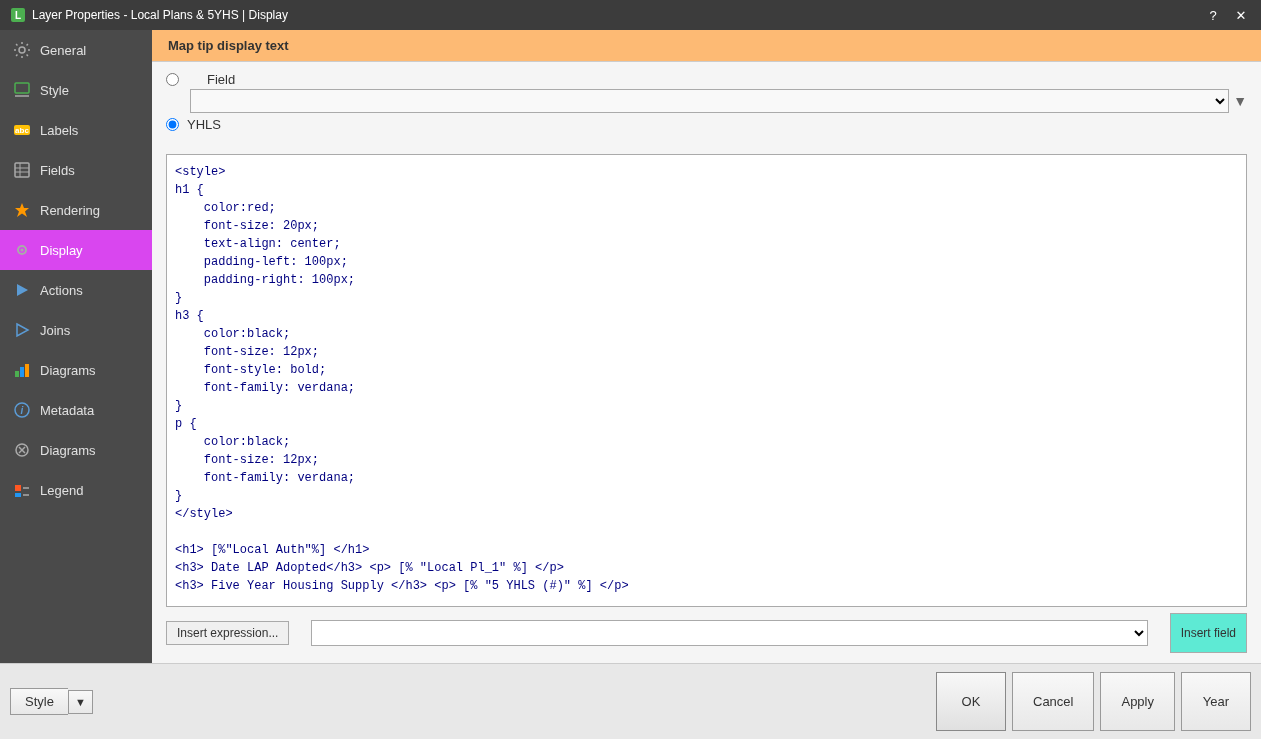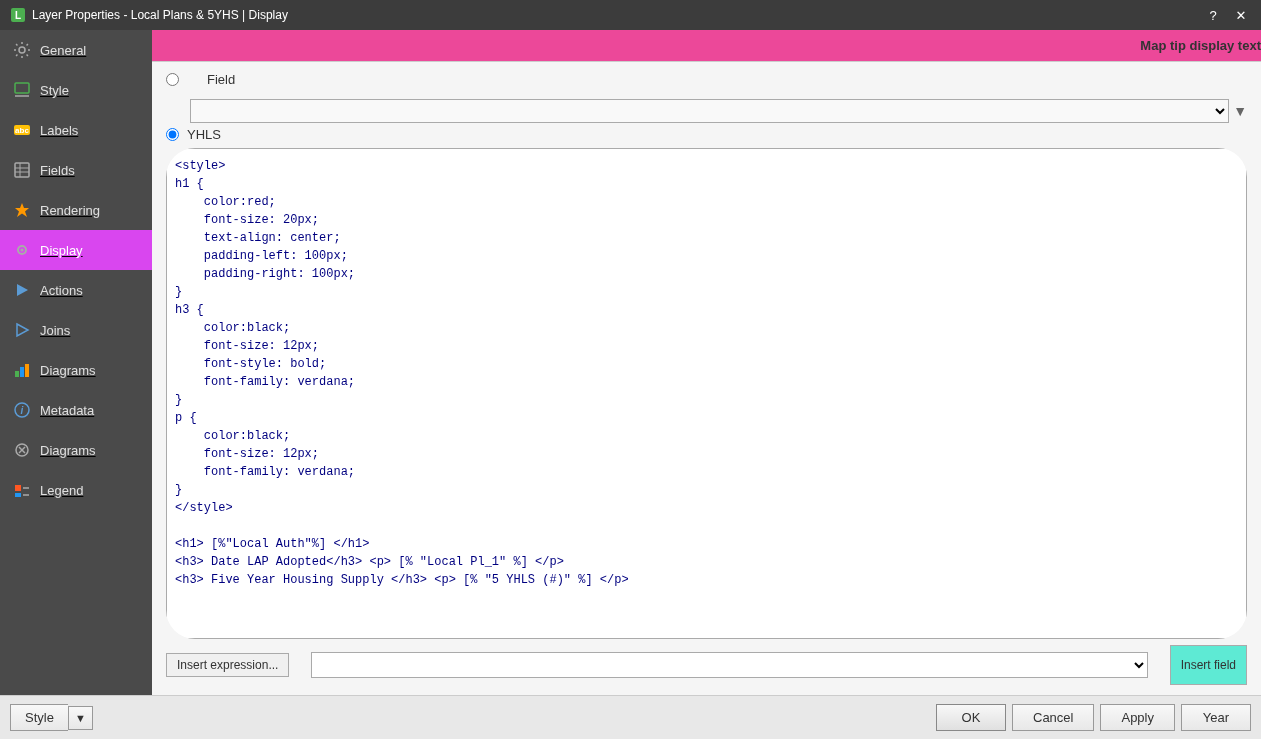--- a/index.html
+++ b/index.html
@@ -62,21 +62,20 @@
       overflow: hidden;
     }
 
     
     .sidebar {
       width: 152px;
       background: #4a4a4a;
       display: flex;
       flex-direction: column;
       flex-shrink: 0;
-      text-decoration: underline;
     }
     .sidebar-item {
       display: flex;
       align-items: center;
       gap: 8px;
       padding: 10px 12px;
       color: #e0e0e0;
       cursor: pointer;
       font-size: 13px;
     }
@@ -97,28 +96,27 @@
     .content-area {
       flex: 1;
       display: flex;
       flex-direction: column;
       background: #f5f5f5;
       overflow: hidden;
     }
 
     
     .section-header {
-      background: #ec4899;
-      padding: 8px 0;
+      background: #fdba74;
+      padding: 8px 16px;
       font-size: 13px;
       font-weight: 600;
       color: #333;
       border-bottom: 1px solid #ccc;
       flex-shrink: 0;
-      text-align: right;
     }
 
     .display-content {
       flex: 1;
       padding: 10px 14px;
       display: flex;
       flex-direction: column;
       overflow: hidden;
     }
 
@@ -152,23 +150,22 @@
       border: 1px solid #aaa;
       background: #f9f9f9;
       font-size: 12px;
       padding: 0 4px;
     }
 
     .html-editor-container {
       flex: 1;
       display: flex;
       flex-direction: column;
-      margin-top: 2px;
+      margin-top: 18px;
       overflow: hidden;
-      border-radius: 29px;
     }
 
     .code-editor {
       flex: 1;
       border: 1px solid #aaa;
       background: #fff;
       font-family: 'Courier New', Courier, monospace;
       font-size: 12px;
       color: #000080;
       padding: 8px;
@@ -246,21 +243,21 @@
       cursor: pointer;
       color: #333;
     }
 
     .bottom-right-btns {
       display: flex;
       gap: 6px;
     }
 
     .dialog-btn {
-      padding: 5px 20px;
+      padding: 21px 20px;
       font-size: 13px;
       border: 1px solid #999;
       background: linear-gradient(to bottom, #f8f8f8, #e8e8e8);
       cursor: pointer;
       color: #333;
       min-width: 70px;
     }
     .dialog-btn.ok-btn {
       background: linear-gradient(to bottom, #f8f8f8, #e0e0e0);
       border-color: #888;
@@ -414,21 +411,21 @@
     </div>
 
   </div>
 
   <div class="content-area">
 
     <div class="section-header">Map tip display text</div>
 
     <div class="display-content">
 
-      <div class="radio-row" style="margin-bottom:12px;gap:28px;">
+      <div class="radio-row" style="margin-bottom:2px;gap:28px;">
         <input type="radio" id="radio-field" name="maptip-type" style="">
         <label for="radio-field">Field</label>
       </div>
 
       <div class="field-dropdown-row">
         <select class="field-dropdown" style="width:100%;">
           <option></option>
         </select>
         <span style="margin-left:4px; font-size:14px; color:#666; cursor:pointer;">▼</span>
       </div>

